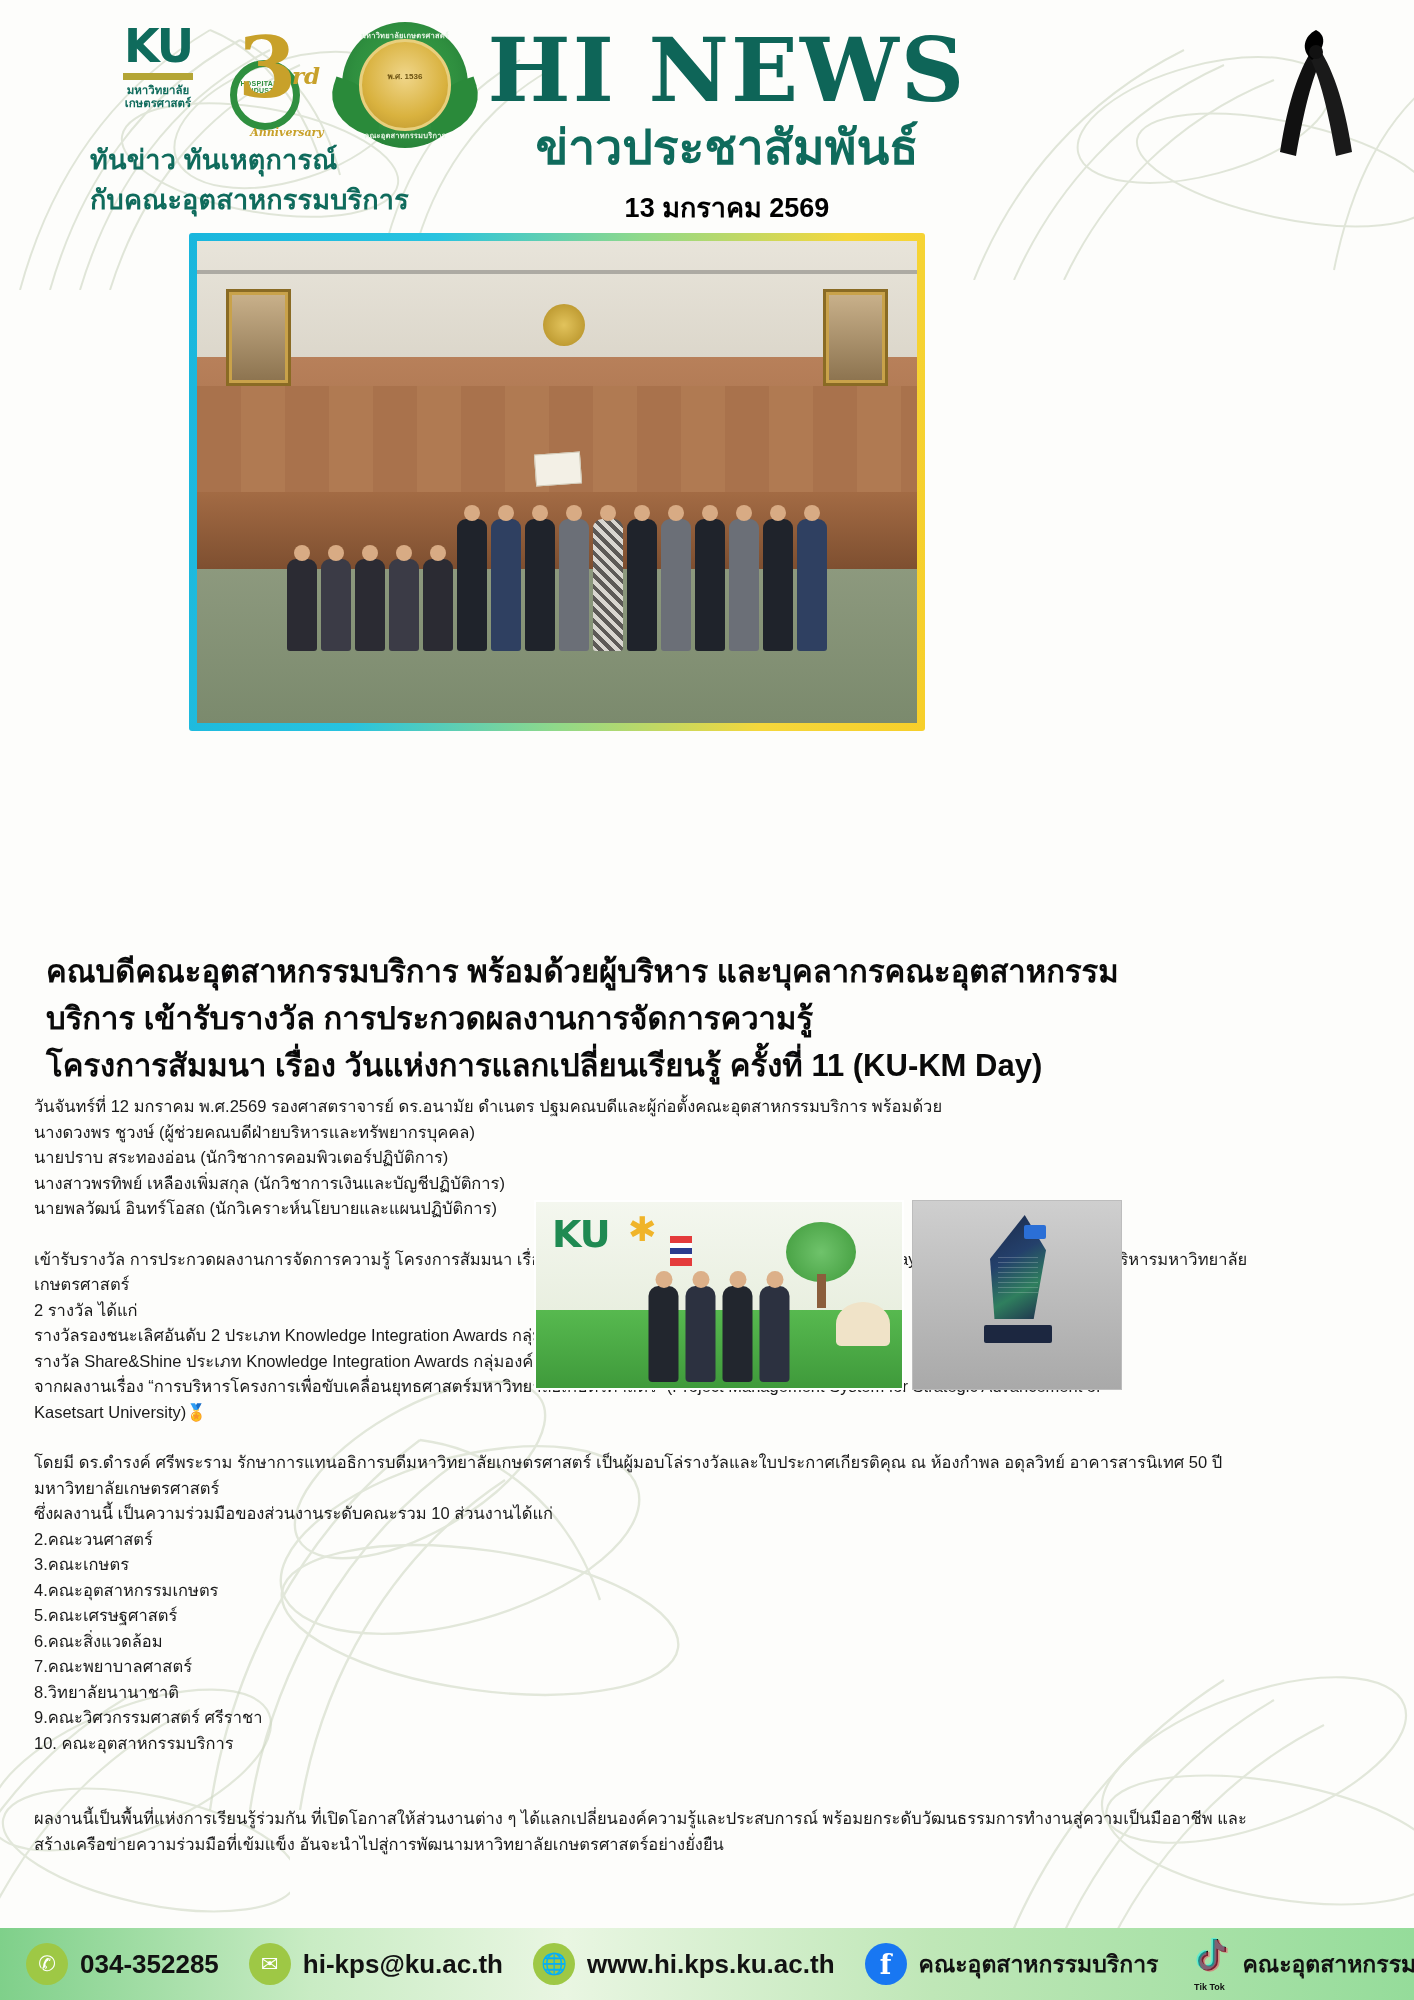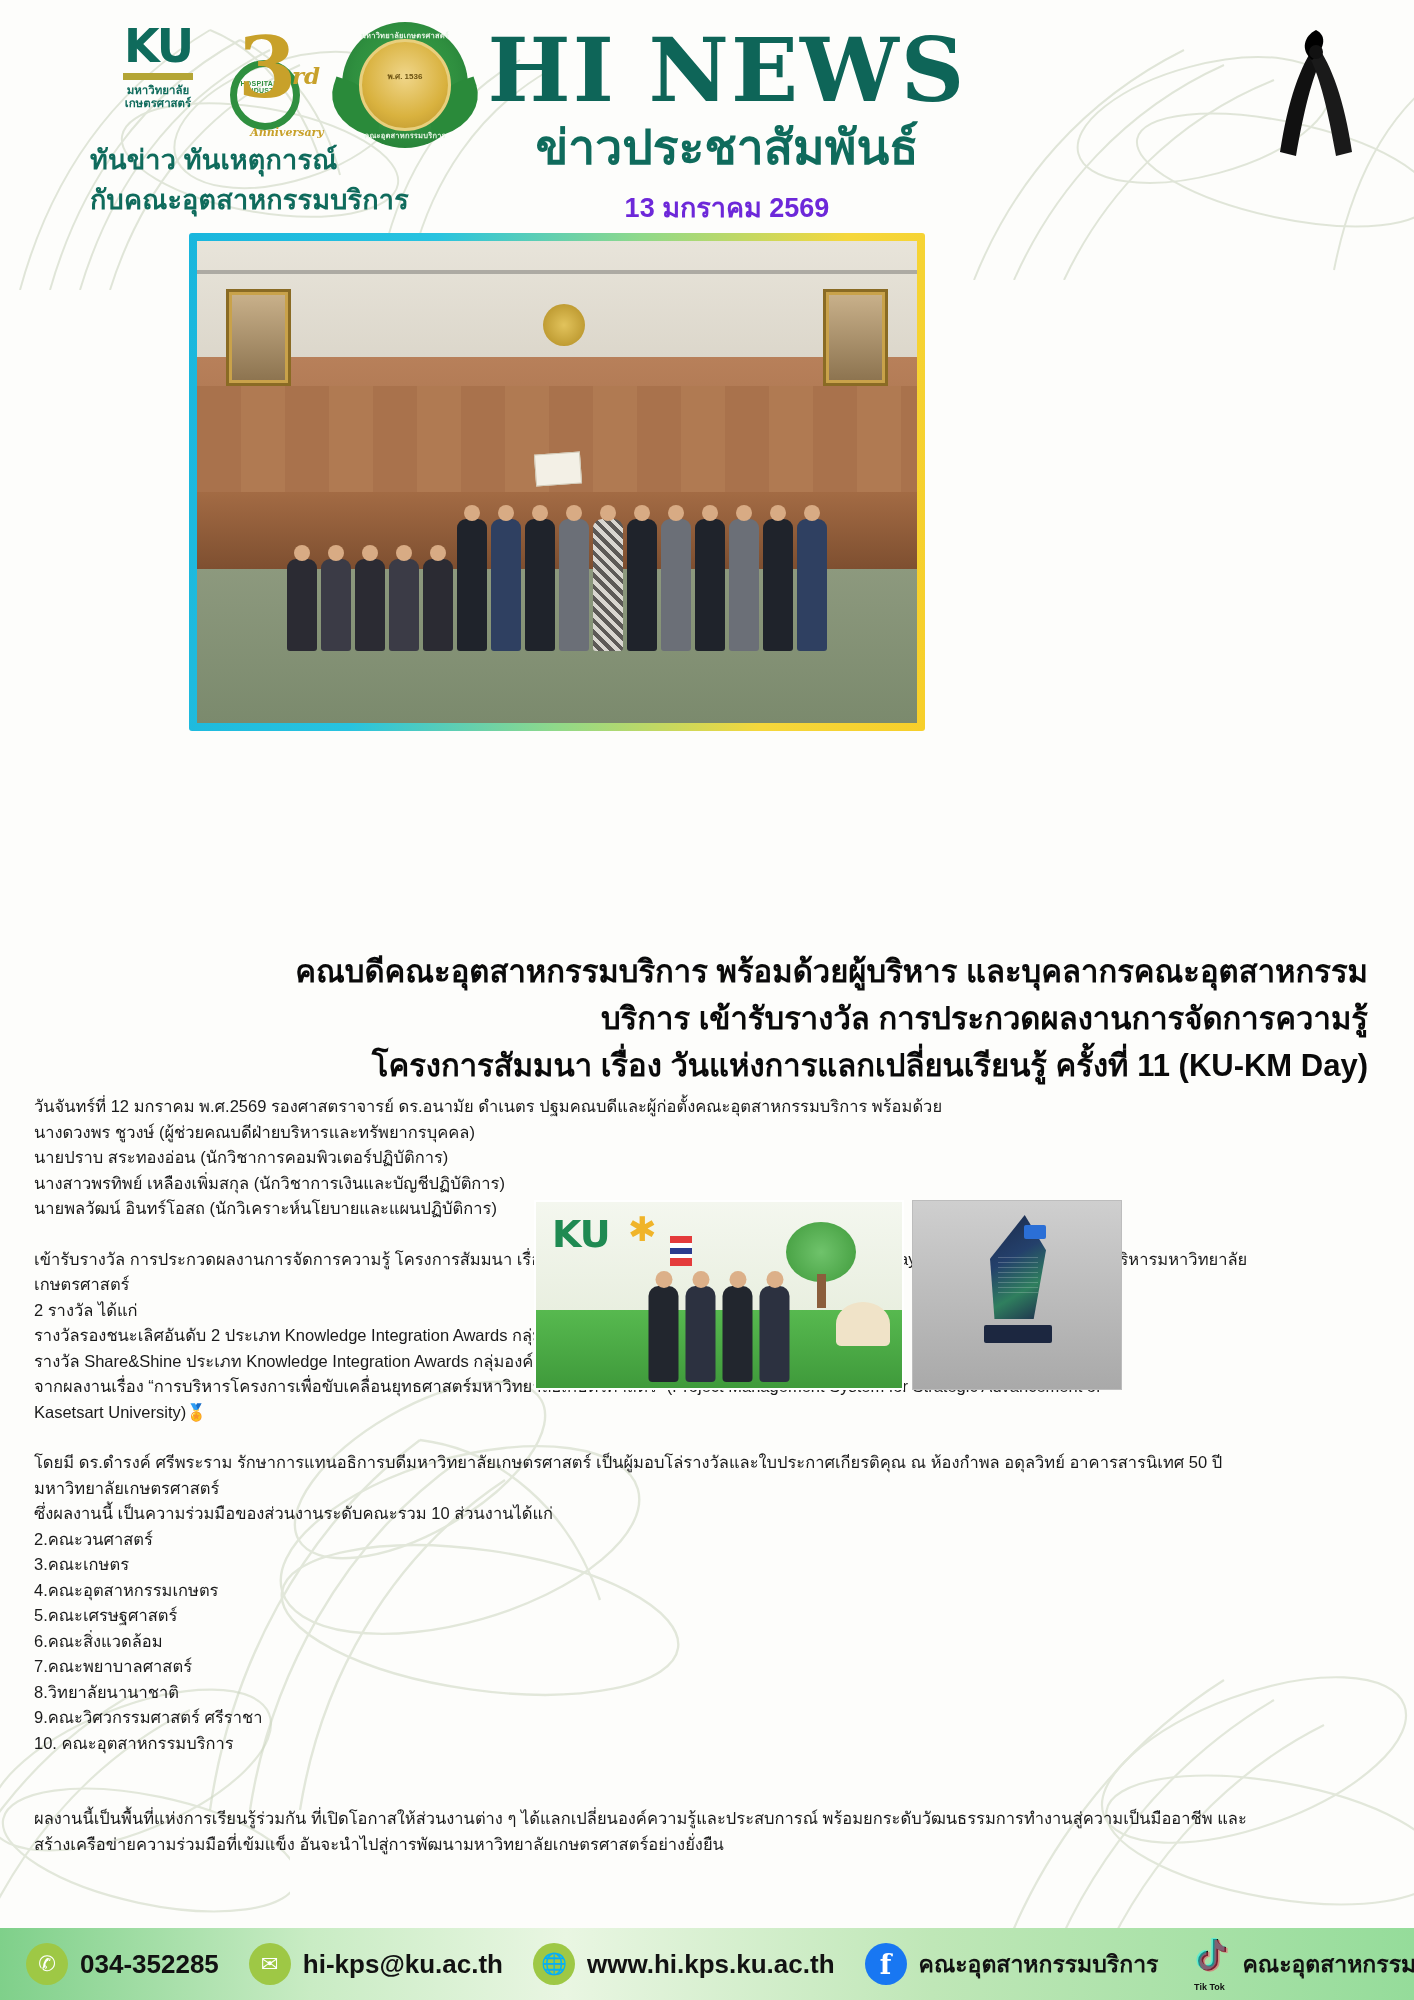--- a/index.html
+++ b/index.html
@@ -106,21 +106,21 @@
   .hinews .main{
     font-family:"DejaVu Serif",serif;
     font-weight:bold;font-size:88px;color:#0e6558;letter-spacing:2px;line-height:88px;
     margin-left:40px;
     text-align:center;
   }
   .hinews .sub{
     font-weight:bold;font-size:48px;color:#0f6b5c;line-height:60px;margin-left:40px;margin-top:4px;
   }
   .hinews .date{
-    font-weight:bold;font-size:27px;color:#6d28d9;margin-left:40px;margin-top:8px;
+    font-weight:bold;font-size:27px;color:#000000;margin-left:40px;margin-top:8px;
   }
 
   .ribbon{position:absolute;right:52px;top:26px;width:92px;height:130px;}
 
   
   .photo-frame{
     position:absolute;left:189px;top:233px;width:736px;height:498px;
     padding:8px;
     background:linear-gradient(100deg,#19b6dd 0%,#28c3e0 30%,#8fd98a 55%,#f5d73c 80%,#f7cf2a 100%);
     border-radius:3px;
@@ -148,21 +148,21 @@
   .p.backL{height:92px;background:#3b3b46;}
   .p.front{height:132px;background:#1f232b;}
   .p.gray{background:#6b6f77;}
   .p.navy{background:#2f4061;}
   .p.pat{background:repeating-linear-gradient(45deg,#d9d6d0 0 4px,#5d5a57 4px 8px);}
   .p .head{display:block;width:16px;height:16px;border-radius:50%;background:#d8ab84;margin:-14px auto 0;}
   .doc{position:absolute;left:47%;top:44%;width:46px;height:32px;background:#f3f0e6;border:1px solid #cfc8b5;transform:rotate(-4deg);}
 
   
   .headline{
-    position:absolute;left:46px;top:948px;width:1322px;text-align:right;
+    position:absolute;left:46px;top:948px;width:1322px;text-align:left;
     font-weight:bold;font-size:31px;line-height:47px;color:#0a0a0a;letter-spacing:0;
   }
 
   
   .body-text{
     position:absolute;left:34px;top:1094px;width:1370px;
     font-size:16.5px;line-height:25.5px;color:#1a1a1a;
   }
   .body-text p{margin:0;}
   .body-text .gap{height:25px;}

